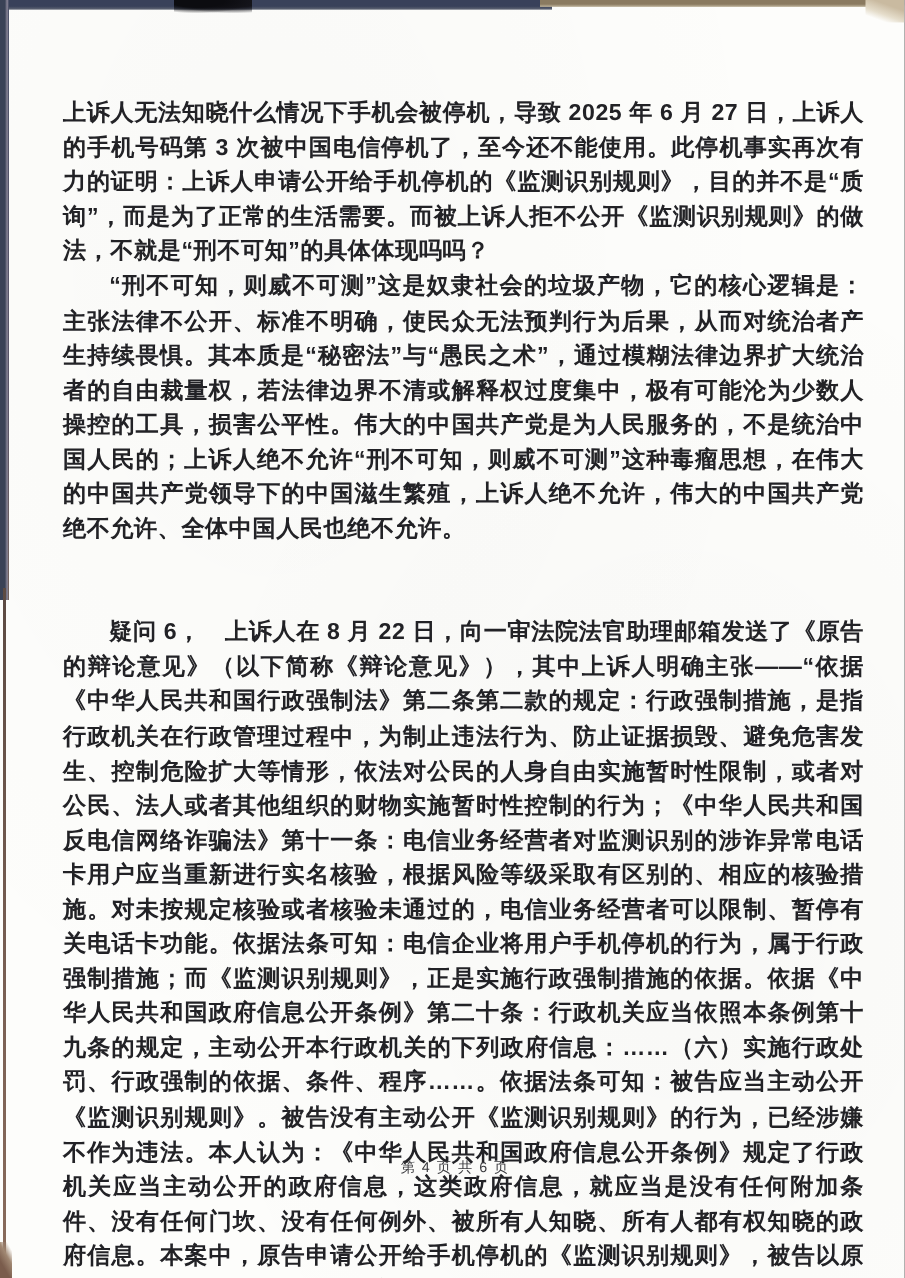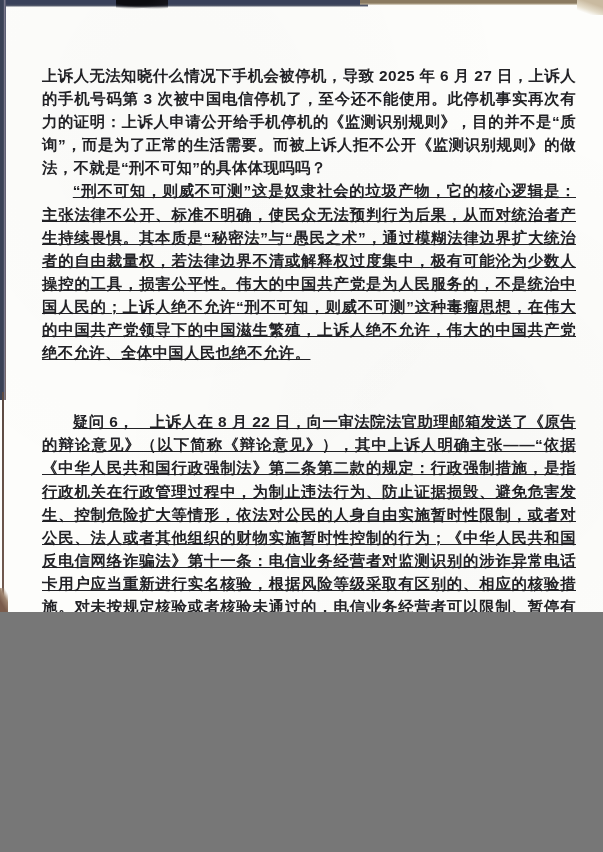--- a/index.html
+++ b/index.html
@@ -3,21 +3,21 @@
 <meta charset="utf-8">
 <style>
   html, body {
     margin: 0;
     padding: 0;
     background: #777;
   }
   .scan-page {
     position: relative;
     width: 603px;
-    height: 612px;
+    height: 852px;
     margin: 0 auto;
     background:
       radial-gradient(ellipse at 30% 20%, rgba(0,0,0,0.015), transparent 60%),
       radial-gradient(ellipse at 75% 70%, rgba(0,0,0,0.02), transparent 55%),
       #fdfdfb;
     overflow: hidden;
     font-family: "Liberation Sans", "DejaVu Sans", sans-serif;
   }
   
   .edge-top-left {
@@ -75,21 +75,20 @@
     font-weight: 600;
     letter-spacing: 0.4px;
     text-align: justify;
     text-justify: inter-ideograph;
   }
   .doc-body p {
     margin: 0;
   }
   .para-indent {
     text-indent: 2em;
-    text-decoration: underline;
   }
   .para-gap {
     margin-top: 46px !important;
   }
   .page-footer {
     position: absolute;
     left: 16px;
     top: 772px;
     width: 575px; 
     text-align: center;

